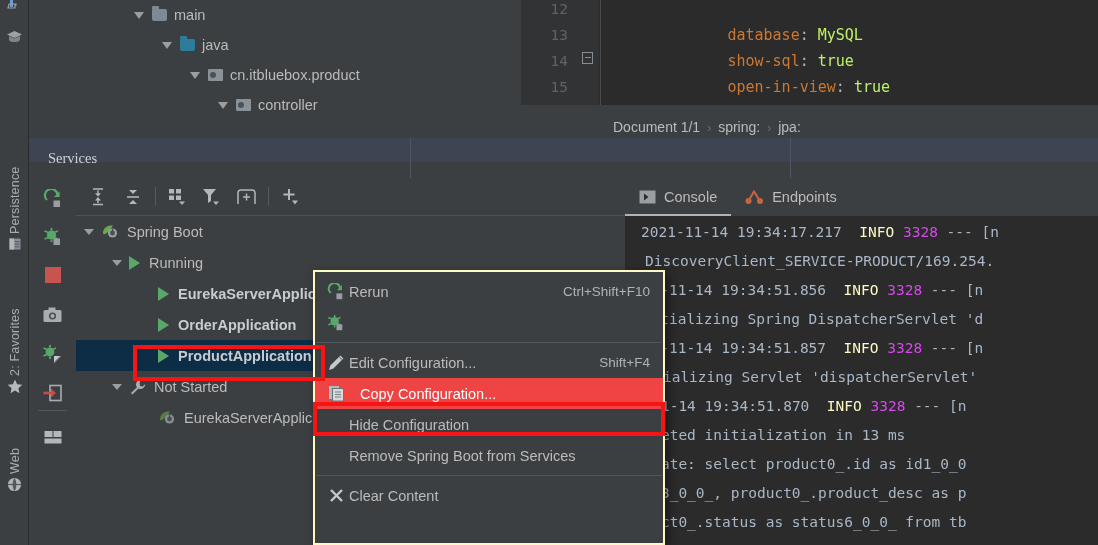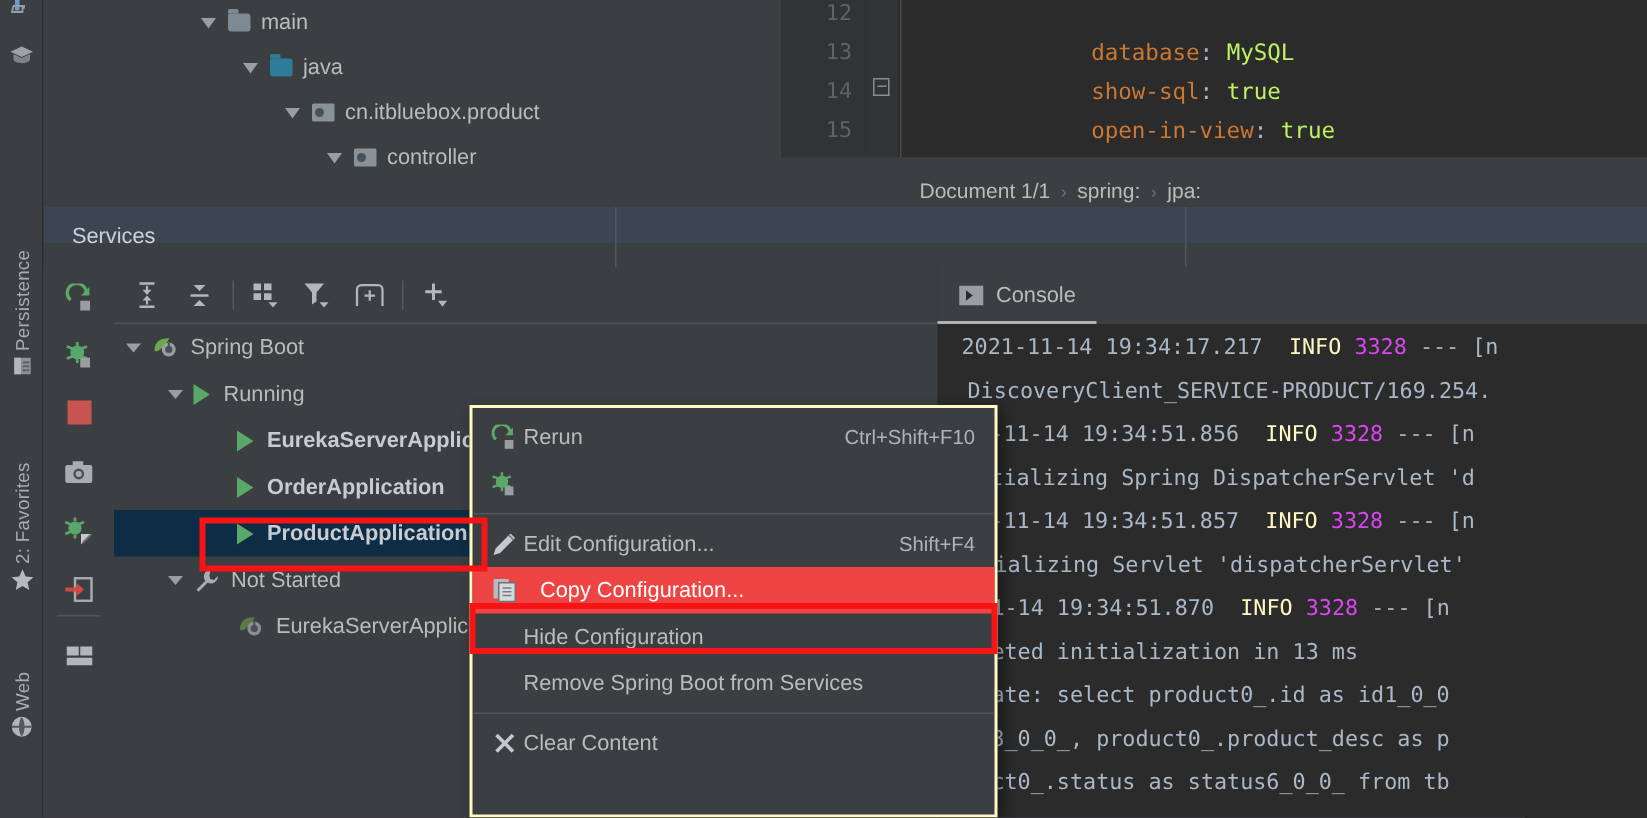--- a/index.html
+++ b/index.html
@@ -106,20 +106,21 @@
     position: absolute; left: 521px; top: 105px; width: 577px; height: 30px;
     background: #3c3f41; display: flex; align-items: flex-end; padding-left: 92px;
     color: #bbbbbb; font-size: 14px; gap: 7px; white-space: nowrap;
   }
   .bc-sep { color: #6d7174; font-size: 12px; }
 
   
   .services-header {
     position: absolute; left: 29px; top: 138px; width: 1069px; height: 24px;
     background: #3c4551;
+    font-family: Liberation Serif, serif;
   }
   .sh-divider { position: absolute; top: 0; width: 1px; height: 40px; background: #4e5663; }
   .services-title {
     position: absolute; left: 19px; top: 0; height: 40px;
     display: flex; align-items: center; color: #cfd2d6; font-size: 14.5px;
   }
 
   
   .services-body {
     position: absolute; left: 29px; top: 178px; width: 1069px; height: 367px;
@@ -505,20 +506,30 @@
     <div class="console-tabs">
       <div class="ctab active">
         <span style="display:flex">
           <svg class="ico-svg" width="17" height="14" viewBox="0 0 17 14">
             <rect x="0.5" y="0.5" width="16" height="13" fill="#9a9ea2"></rect>
             <path d="M5 3.5 L9.5 7 L5 10.5 Z" fill="#2b2b2b"></path>
           </svg>
         </span>
         <span>Console</span>
       </div>
+      <div class="ctab">
+        <span style="display:flex">
+          <svg class="ico-svg" width="19" height="15" viewBox="0 0 19 15">
+            <circle cx="3.5" cy="11" r="3" fill="#c9643c"></circle>
+            <circle cx="15" cy="11" r="3" fill="#c9643c"></circle>
+            <path d="M3.5 11 L9 1.5 L15 11" stroke="#c9643c" stroke-width="2" fill="none"></path>
+          </svg>
+        </span>
+        <span>Endpoints</span>
+      </div>
     </div>
 
     <div class="console-log">
       <div class="logline" style="padding-left:16px"><span class="lg-dim">2021-11-14</span> <span class="lg-dim">19:34:17.217</span>  <span class="lg-info">INFO</span> <span class="lg-pid">3328</span> <span class="lg-dim">--- [n</span></div>
 
       <div class="logline" style="padding-left:20px">DiscoveryClient_SERVICE-PRODUCT/169.254.</div>
 
       <div class="logline" style="padding-left:9px"><span class="lg-dim">021-11-14</span> <span class="lg-dim">19:34:51.856</span>  <span class="lg-info">INFO</span> <span class="lg-pid">3328</span> <span class="lg-dim">--- [n</span></div>
 
       <div class="logline" style="padding-left:9px">Initializing Spring DispatcherServlet 'd</div>

